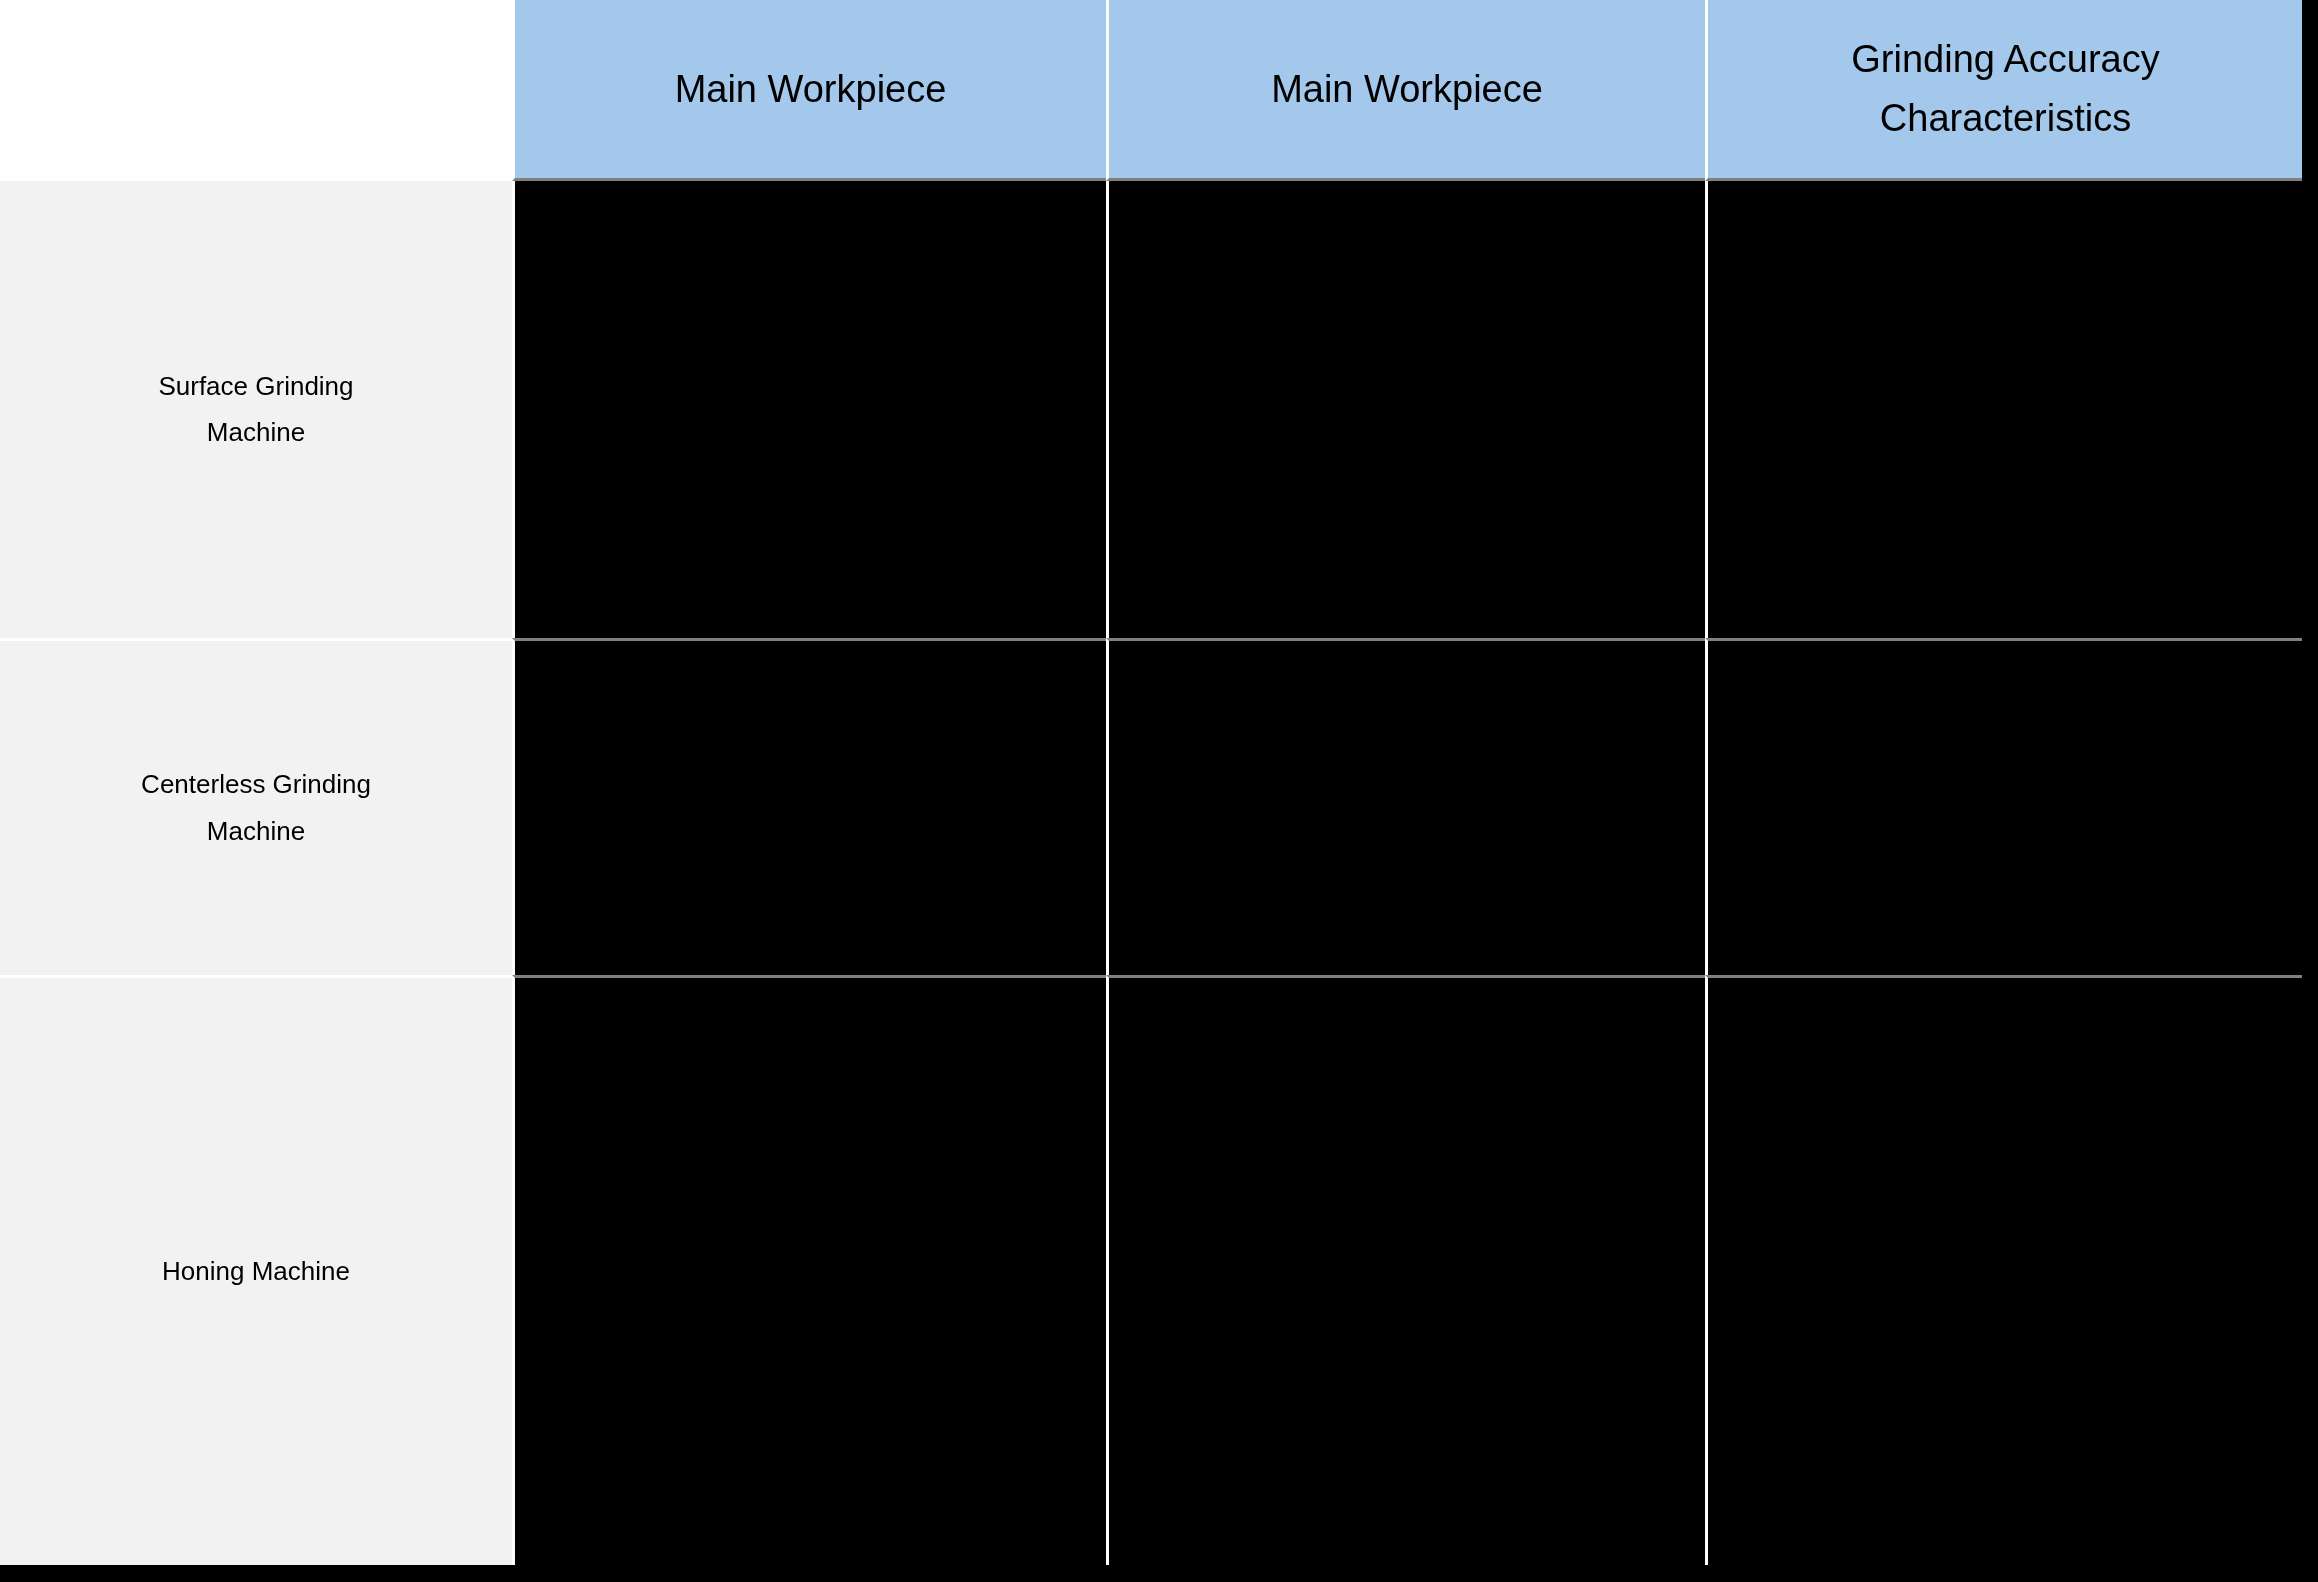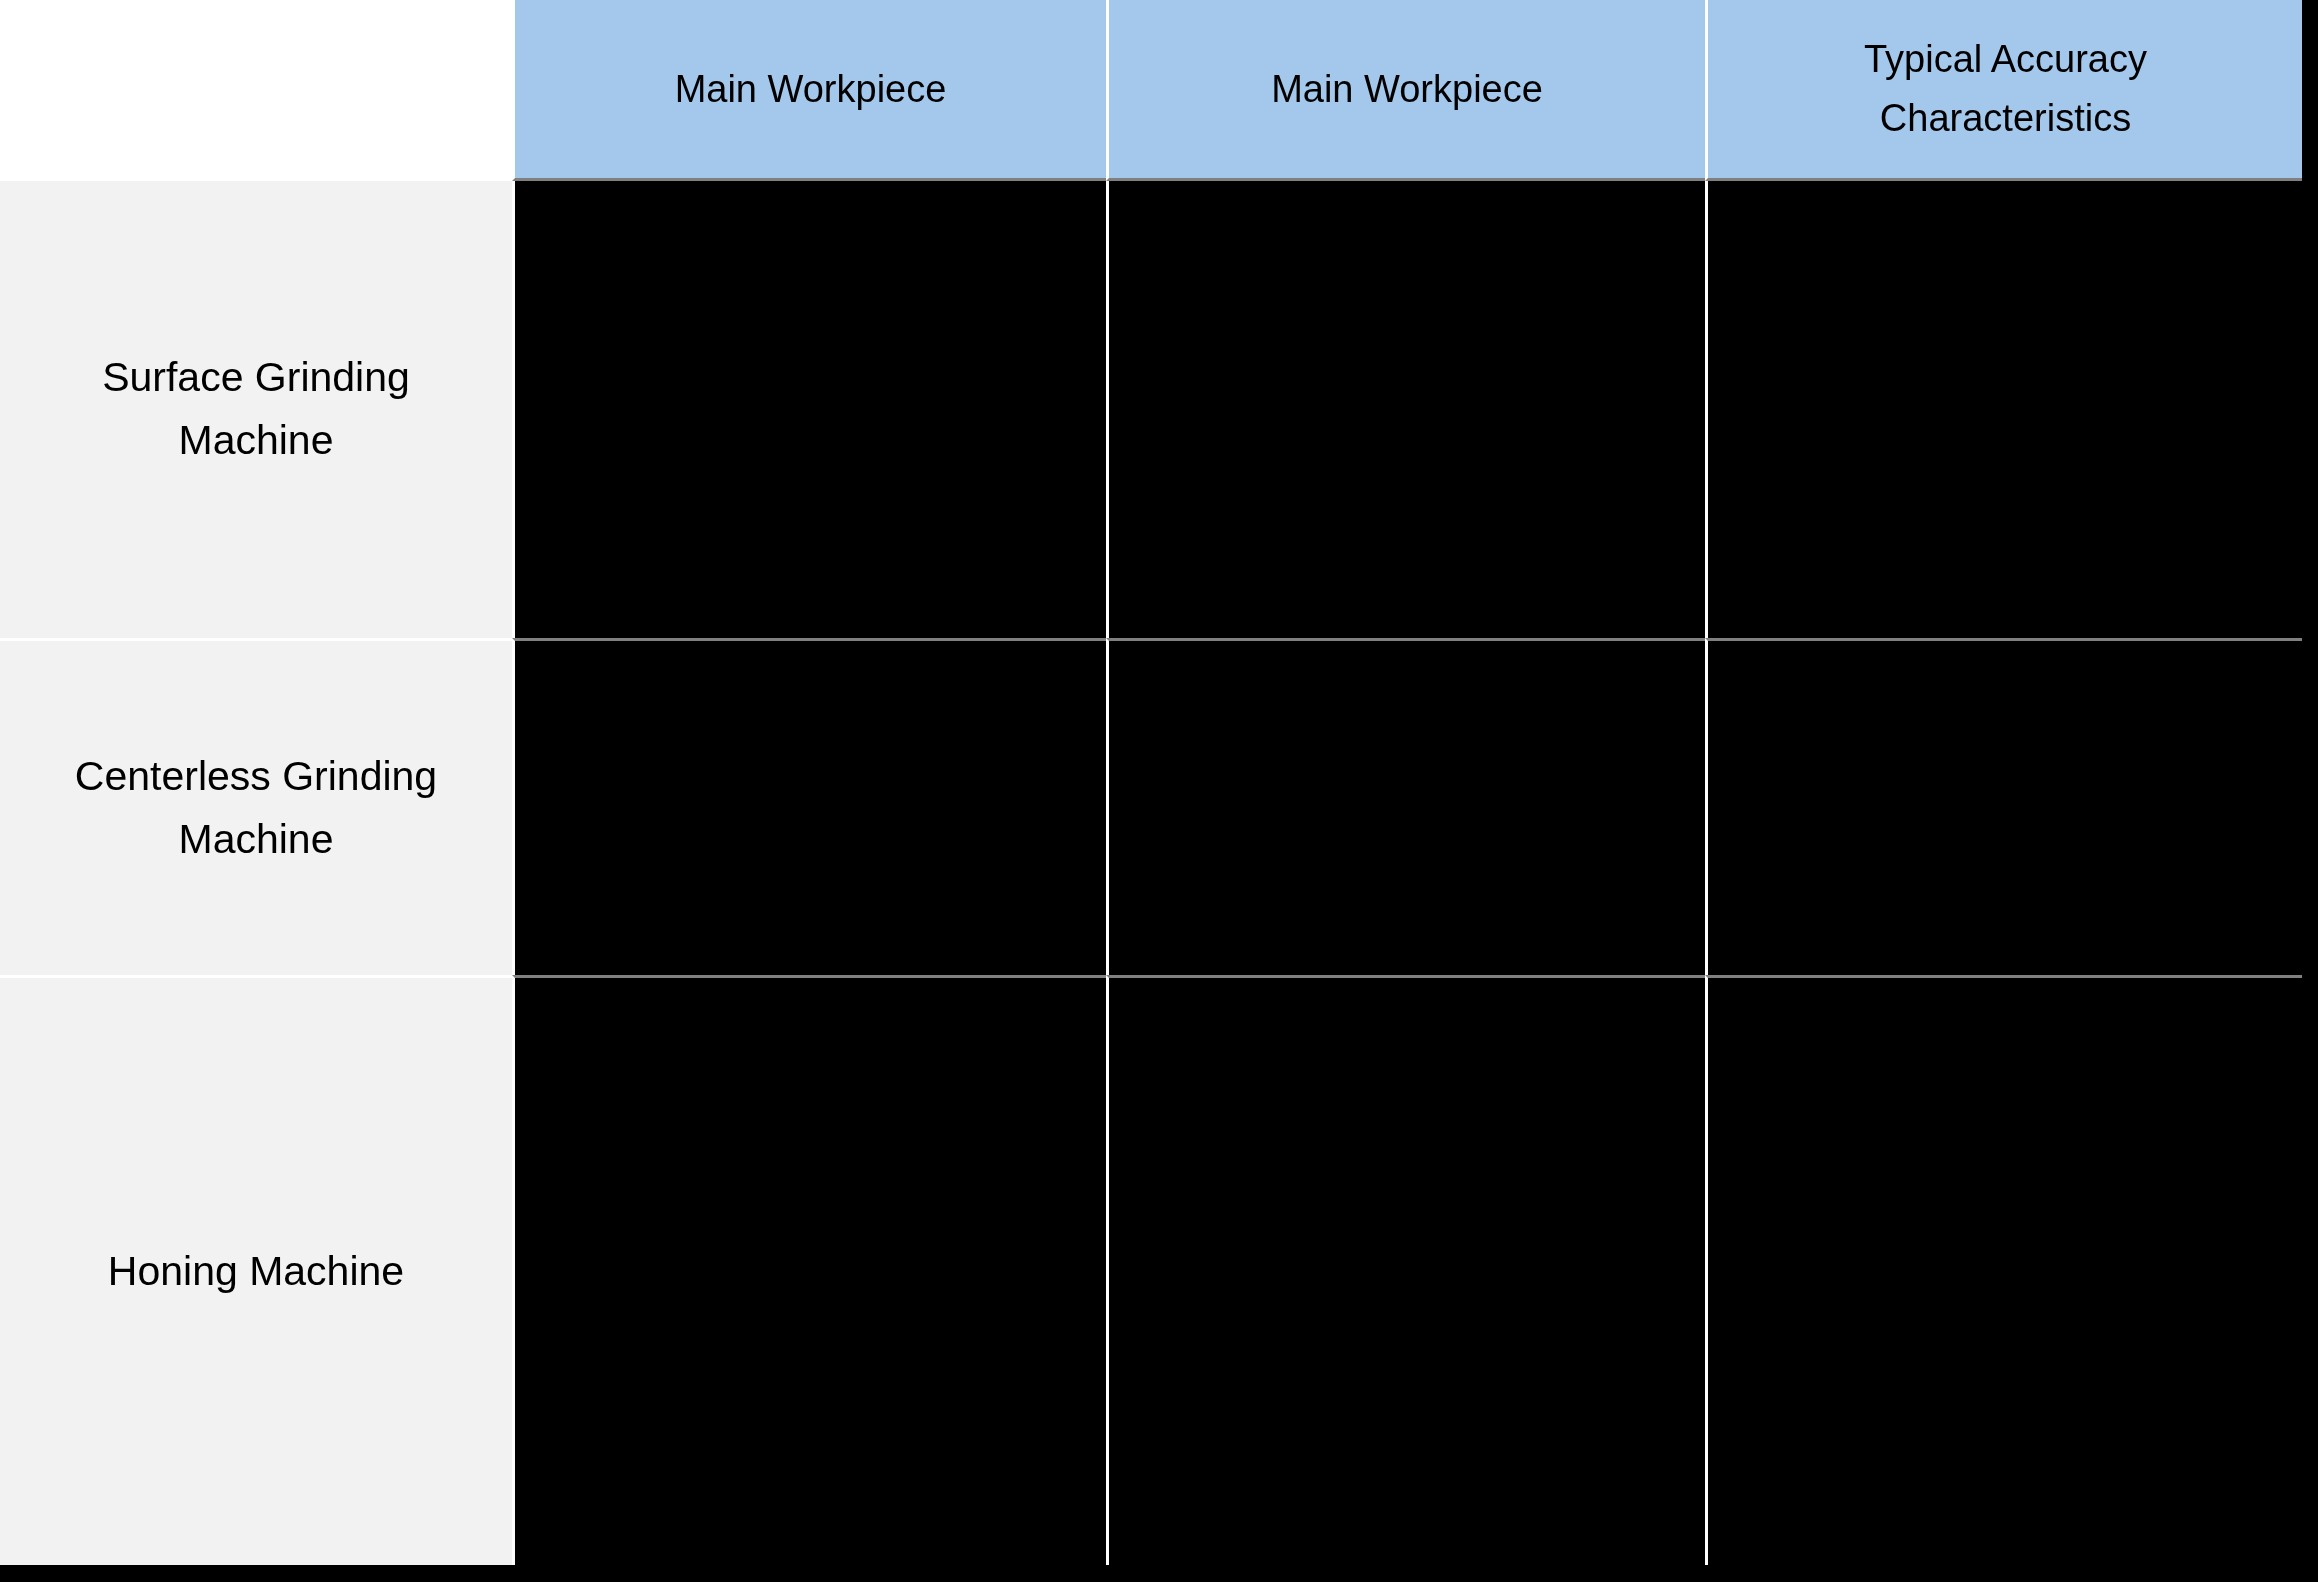--- a/index.html
+++ b/index.html
@@ -67,21 +67,21 @@
 
   th.head-cell .hl {
     display: block;
   }
   th.head-cell .hl + .hl { margin-top: 16px; }
 
   
   td.row-label {
     background: #F2F2F2;
     color: #000000;
-    font-size: 41px;
+    font-size: 26px;
     line-height: 1.12;
     text-align: center;
     vertical-align: middle;
     padding: 5.2px 11.7px;
     border-top: 3.2px solid #ffffff;
     border-right: 0;
   }
   td.row-label .ll { display: block; }
   td.row-label .ll + .ll { margin-top: 17px; }
 
@@ -151,21 +151,21 @@
 
           <th class="head-cell first-head">
             <span class="hl">Main Workpiece</span>
           </th>
 
           <th class="head-cell">
             <span class="hl">Main Workpiece</span>
           </th>
 
           <th class="head-cell">
-            <span class="hl">Typical Accuracy</span>
+            <span class="hl">Grinding Accuracy</span>
             <span class="hl">Characteristics</span>
           </th>
         </tr>
       </thead>
 
       <tbody>
 
         <tr class="data-row first-data r1">
           <td class="row-label">
             <span class="ll">Surface Grinding</span>

